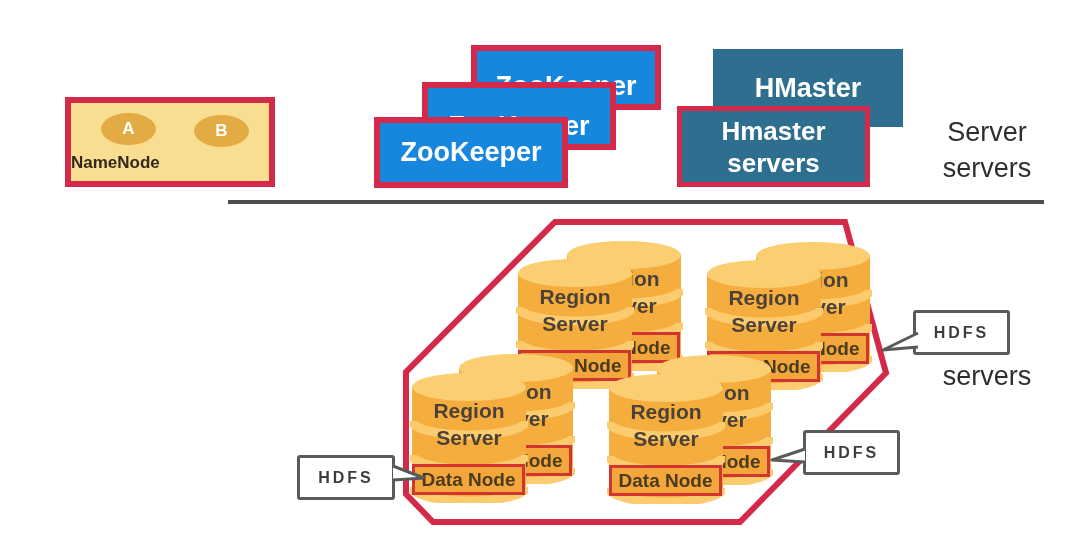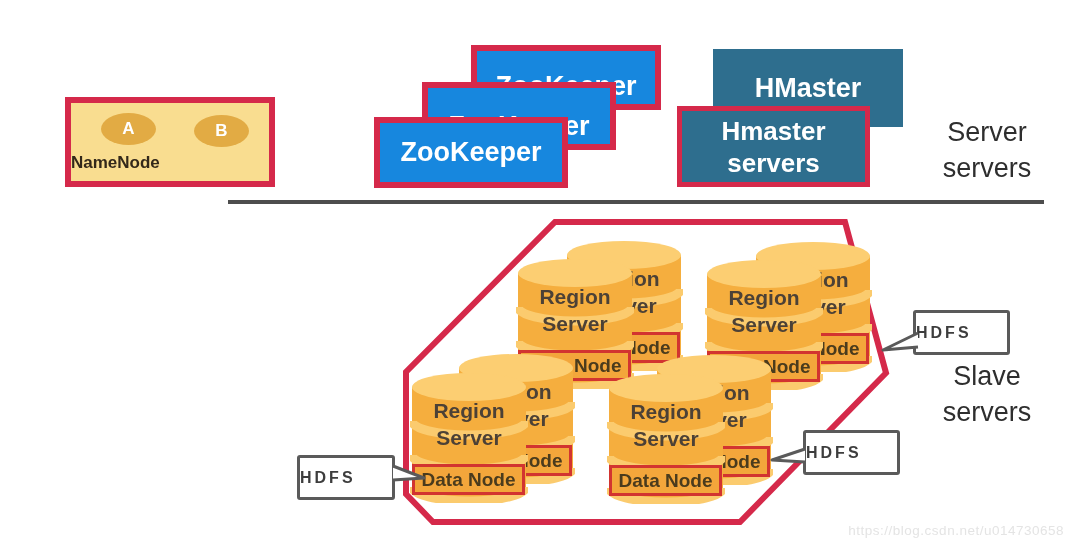--- a/index.html
+++ b/index.html
@@ -51,21 +51,21 @@
     position:absolute;left:0;top:26px;width:100%;text-align:center;
     font-weight:bold;font-size:21px;line-height:27px;color:#4c4136;
   }
   .dn-label{
     position:absolute;left:2px;top:93px;width:113px;height:31px;box-sizing:border-box;
     border:3px solid #d23430;background:#f3a63b;display:flex;align-items:center;justify-content:center;
     font-weight:bold;font-size:19px;color:#4a3b1d;white-space:nowrap;
   }
   .hdfs-box{
     position:absolute;box-sizing:border-box;background:#fff;border:3px solid #5a5a5a;border-radius:3px;
-    display:flex;align-items:center;z-index:30;
+    display:flex;align-items:center;justify-content:center;z-index:30;
     font-weight:bold;font-size:16px;letter-spacing:3px;color:#3d3d3d;
   }
   .tail{position:absolute;z-index:31;}
   #watermark{
     position:absolute;right:16px;top:523px;font-size:13.5px;color:#e4e4e4;z-index:40;
     letter-spacing:0.5px;
   }
 </style>
 </head>
 <body>
@@ -100,21 +100,20 @@
   <div id="hmaster-active">
     <span>Hmaster</span>
     <span>servers</span>
   </div>
 
   <div class="caption" id="master-caption">
     <div>Server</div>
     <div>servers</div>
   </div>
   <div class="caption" id="slave-caption">
-    <div>Slave</div>
     <div>servers</div>
   </div>
 
   <div id="cyl-layer">
       <div class="cyl" style="left: 565px; top: 239px; z-index: 10;">
         <svg width="118" height="132" viewBox="0 0 118 132">
     <path d="M2,16 L2,116 A57,14 0 0 0 116,116 L116,16 Z" fill="#f5ae3e"></path>
     <path d="M2,50 A57,14 0 0 0 116,50" fill="none" stroke="#fbcb6e" stroke-width="9"></path>
     <path d="M2,84 A57,14 0 0 0 116,84" fill="none" stroke="#fbcb6e" stroke-width="9"></path>
     <path d="M2,116 A57,14 0 0 0 116,116" fill="none" stroke="#fbcb6e" stroke-width="9"></path>
@@ -240,14 +239,13 @@
      <path d="M35,3 L2,14 L35,16" fill="#ffffff" stroke="#5a5a5a" stroke-width="3" stroke-linejoin="round"></path>
         </svg></div>
       <div class="hdfs-box" style="left: 297px; top: 455px; width: 98px; height: 45px;">
         <span>HDFS</span>
       </div>
       <div class="tail" style="left: 392px; top: 463px;"><svg width="34" height="20" viewBox="0 0 34 20">
      <path d="M1,3 L32,15 L1,17" fill="#ffffff" stroke="#5a5a5a" stroke-width="3" stroke-linejoin="round"></path>
         </svg></div>
     </div>
 
-  <div id="watermark">https://blog.csdn.net/u014730658</div>
 </div>
 
 </body></html>

